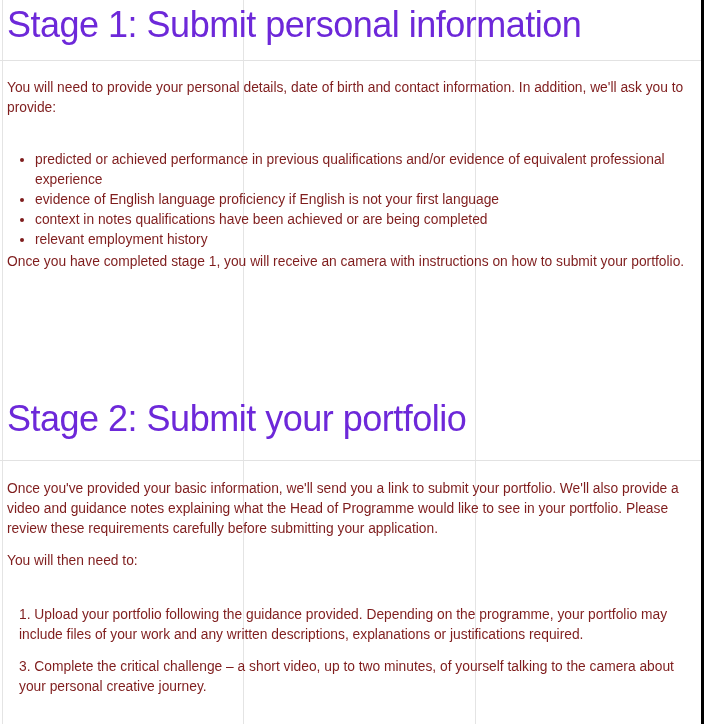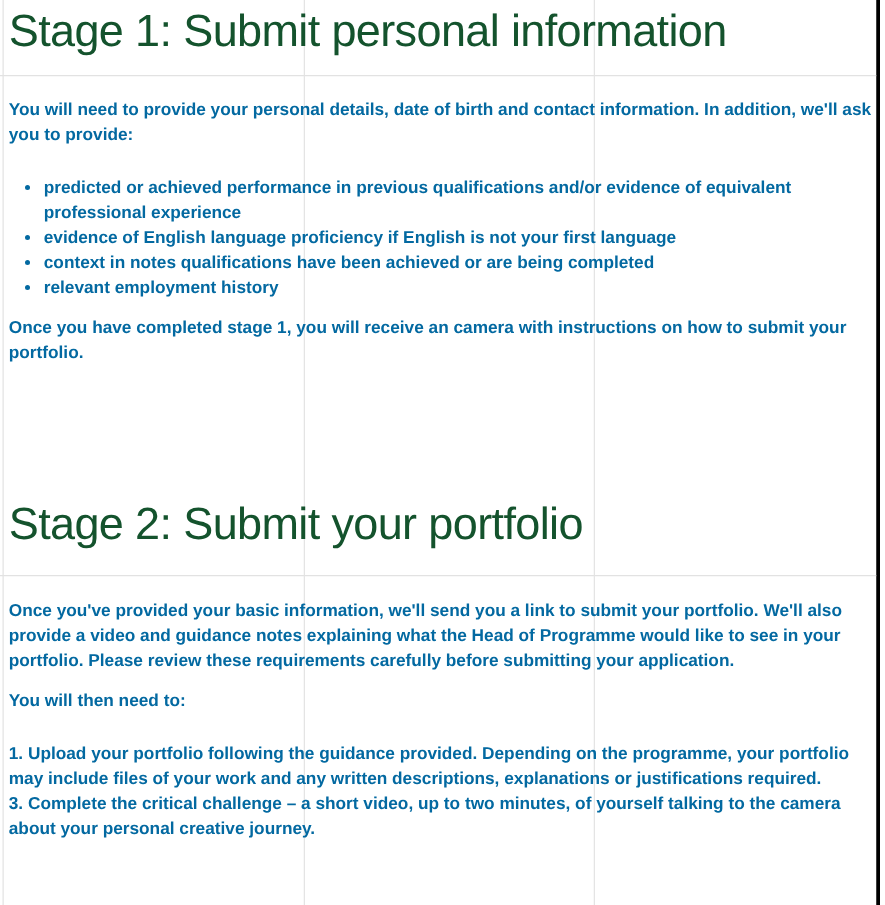--- a/index.html
+++ b/index.html
@@ -35,55 +35,54 @@
     background: #000000;
   }
   .heading {
     position: absolute;
     left: 7px;
     margin: 0;
     font-size: 36px;
     font-weight: 300;
     letter-spacing: -0.5px;
     line-height: 38px;
-    color: #14532d;
+    color: #6d28d9;
     white-space: nowrap;
   }
   .body-text {
     position: absolute;
     left: 7px;
     width: 692px;
     margin: 0;
     font-size: 13.8px;
     line-height: 20px;
-    color: #0369a1;
-    font-weight: bold;
+    color: #7f1d1d;
   }
   ul.bullets {
     margin: 0;
     padding-left: 28px;
   }
   ul.bullets li { margin: 0; }
-  .steps div { margin: 0; }
+  .steps div { margin: 12px; }
 </style>
 </head>
 <body>
 
 <div class="vline" style="left:2px"></div>
 <div class="vline" style="left:243px"></div>
 <div class="vline" style="left:475px"></div>
 <div class="right-bar"></div>
 <div class="hrule" style="top:60px"></div>
 <div class="hrule" style="top:460px"></div>
 
 <h1 class="heading" style="top:6px">Stage 1: Submit personal information</h1>
 
 <p class="body-text" style="top:78px">You will need to provide your personal details, date of birth and contact information. In addition, we'll ask you to provide:</p>
 
-<div class="body-text" style="top:140px">
+<div class="body-text" style="top:150px">
   <ul class="bullets">
     <li>predicted or achieved performance in previous qualifications and/or evidence of equivalent professional experience</li>
     <li>evidence of English language proficiency if English is not your first language</li>
     <li>context in notes qualifications have been achieved or are being completed</li>
     <li>relevant employment history</li>
   </ul>
 </div>
 
 <p class="body-text" style="top:252px">Once you have completed stage 1, you will receive an camera with instructions on how to submit your portfolio.</p>
 

